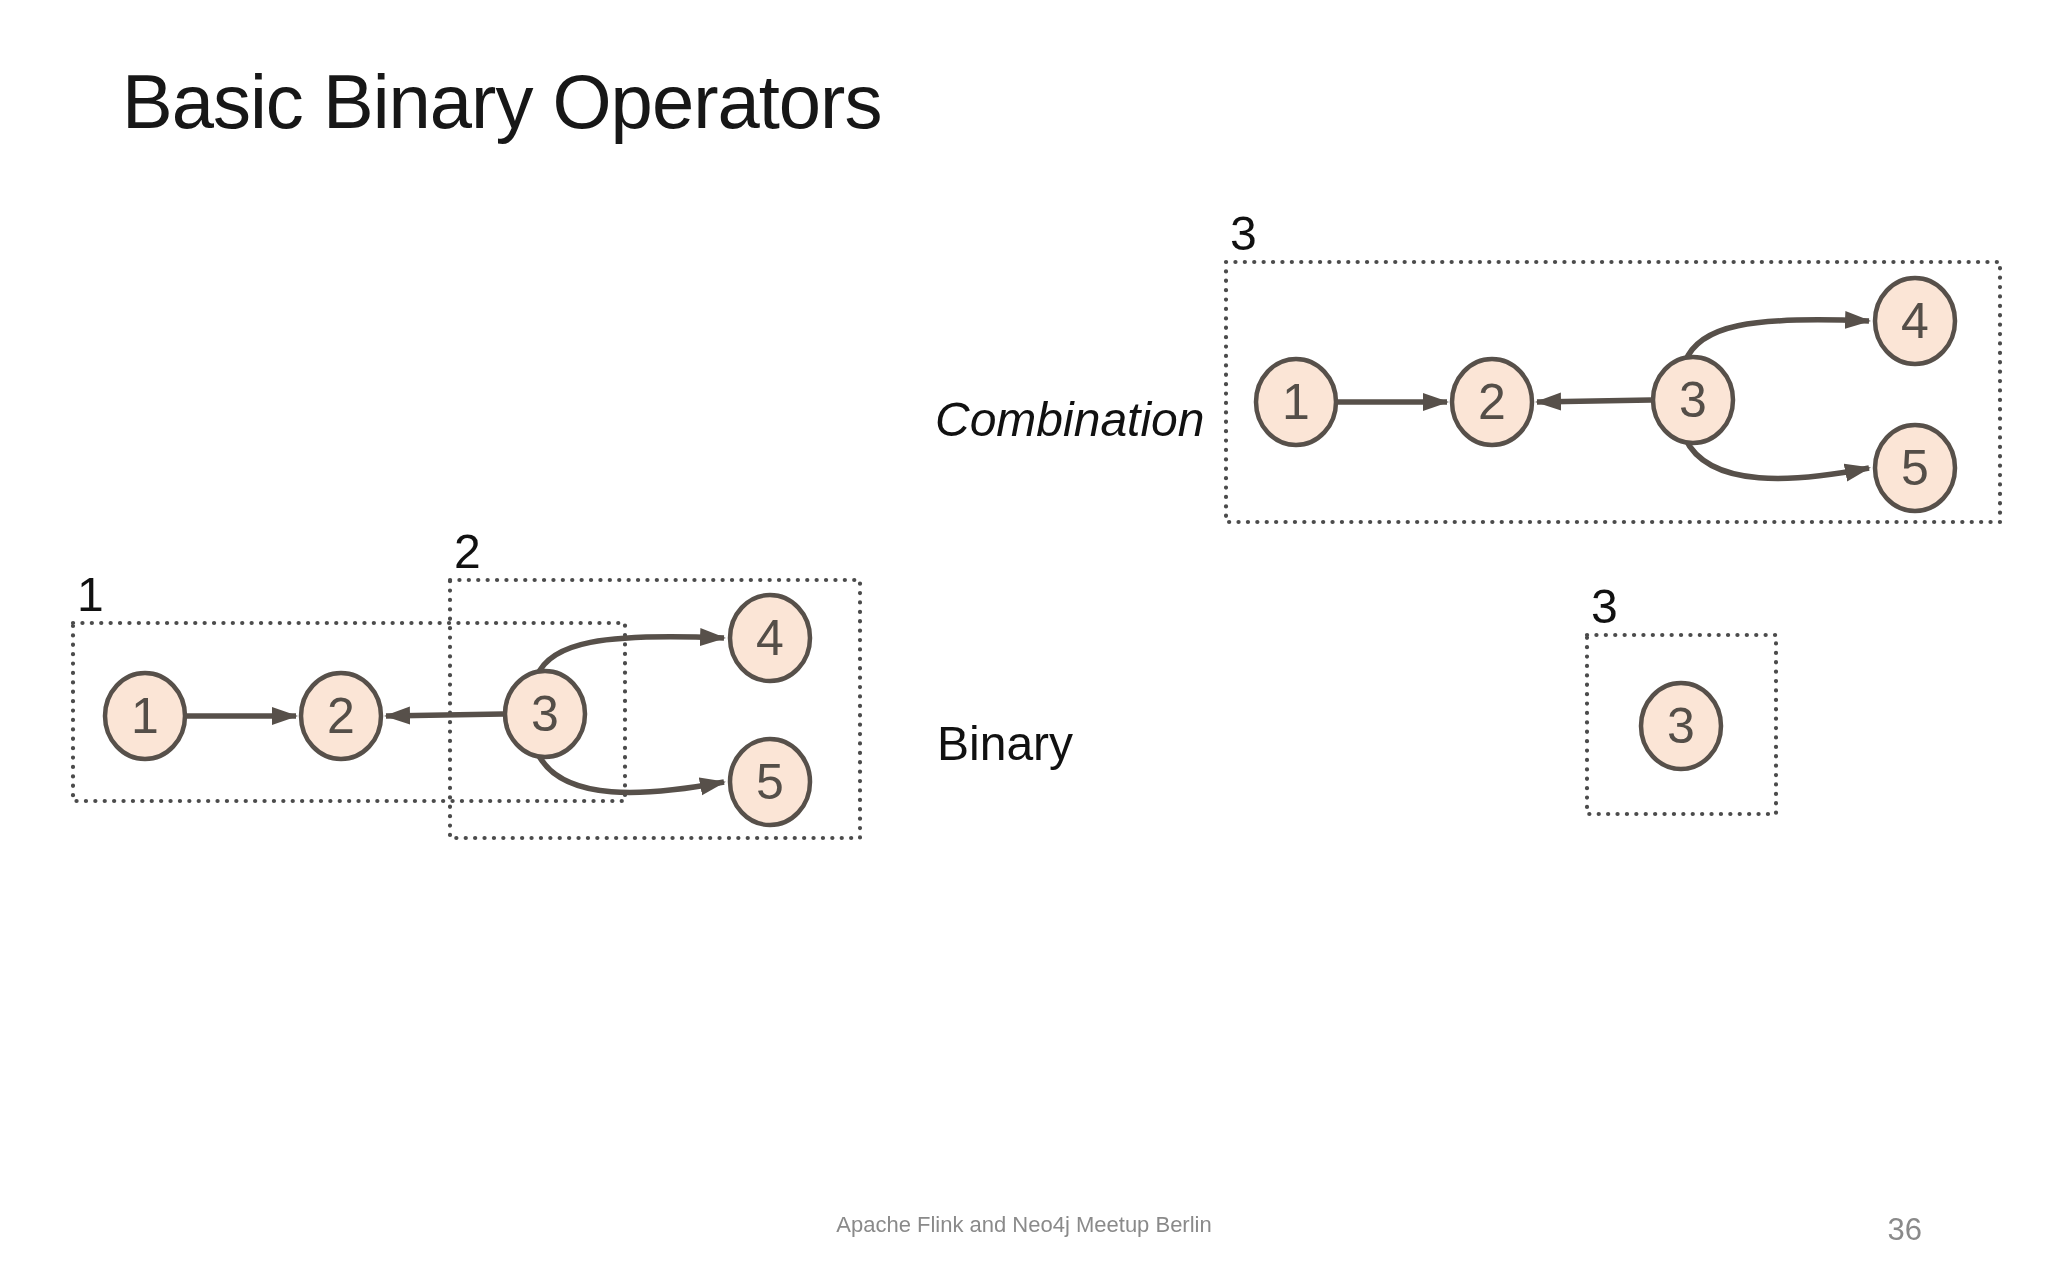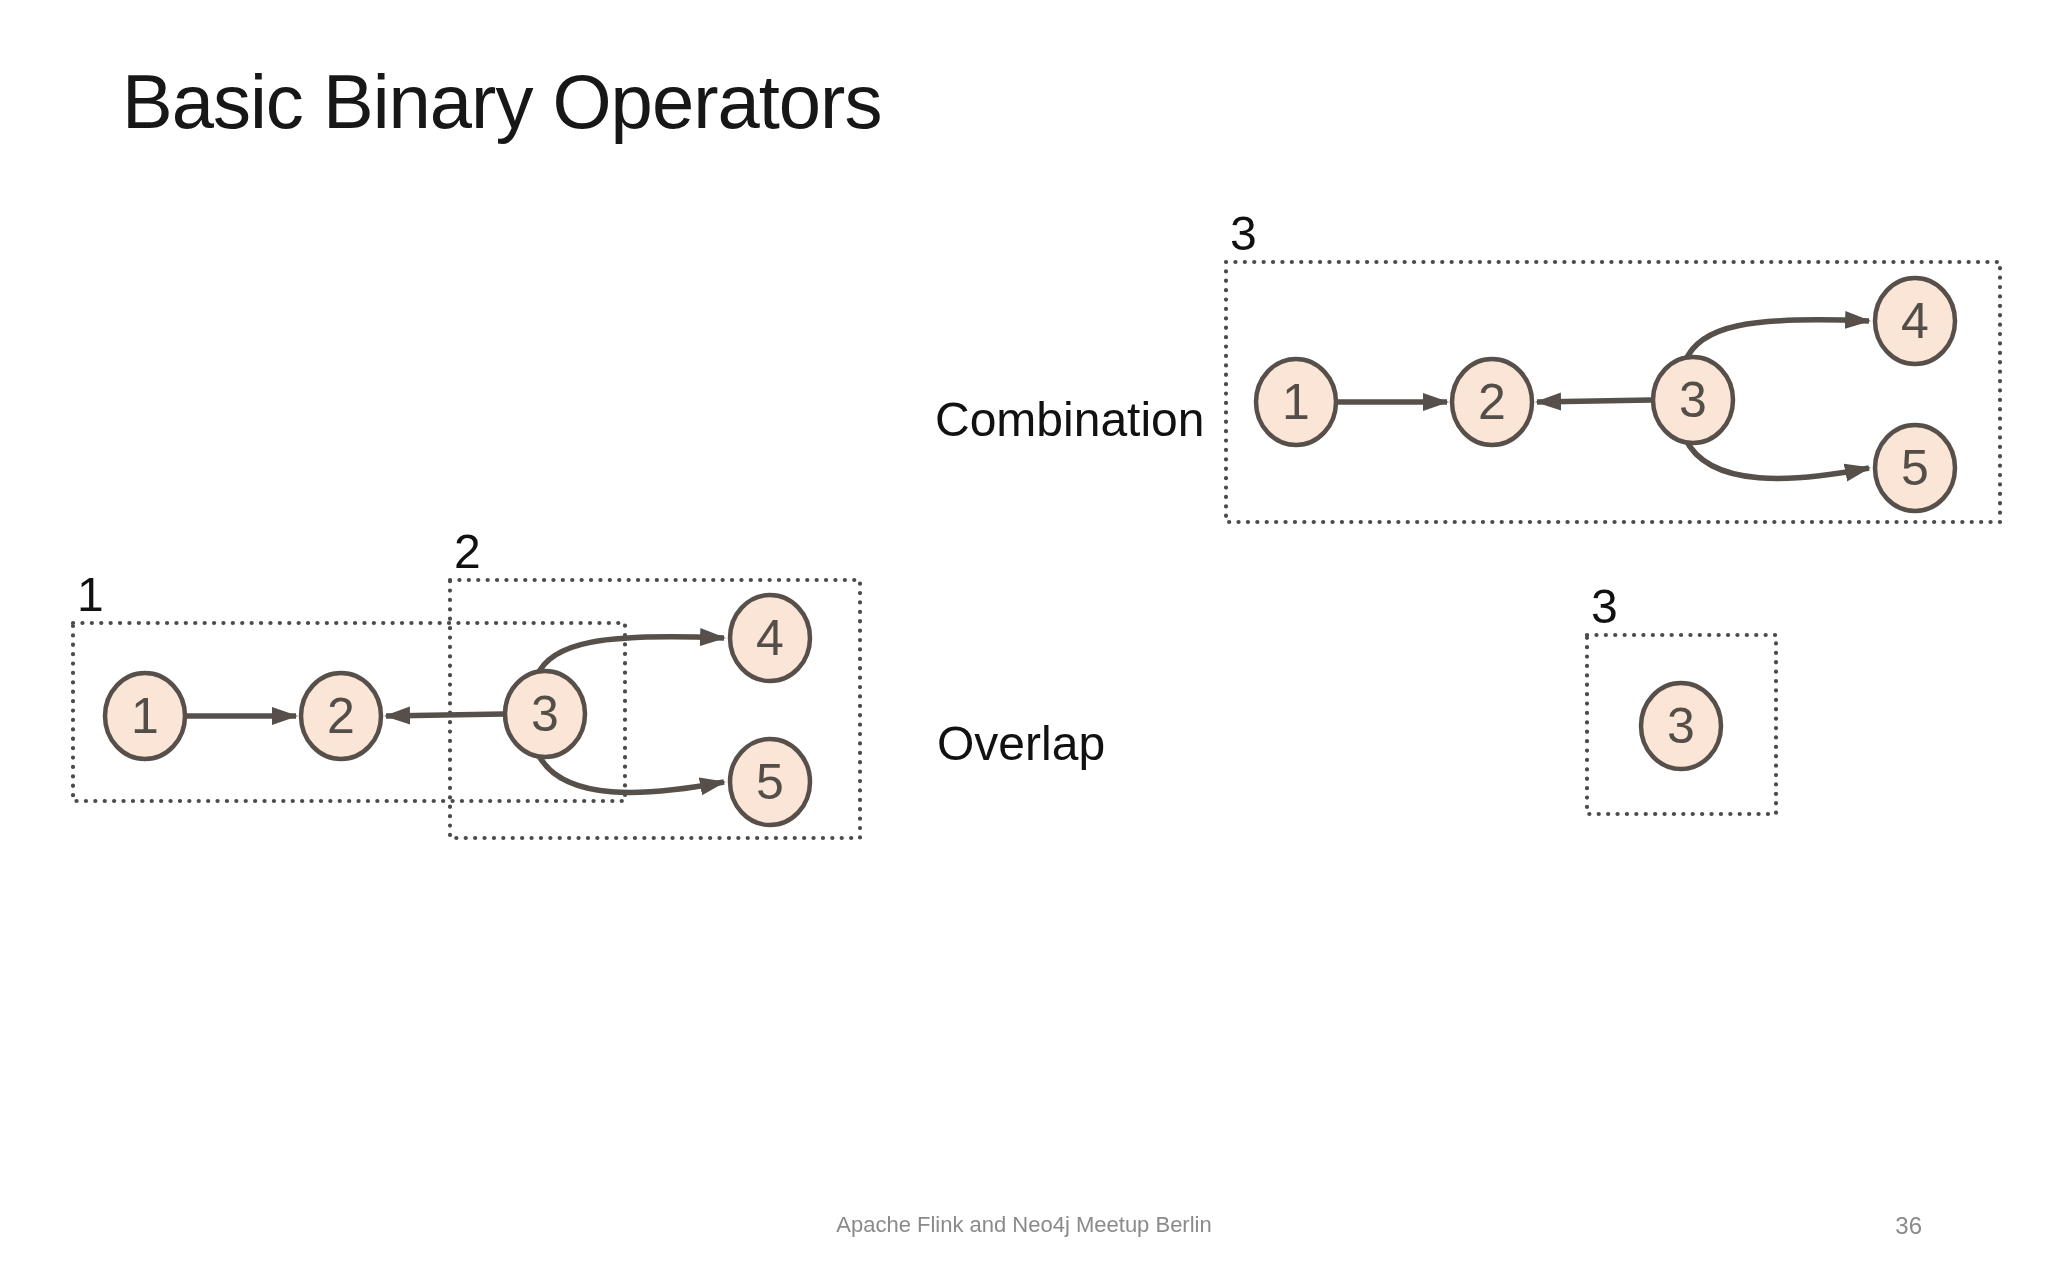--- a/index.html
+++ b/index.html
@@ -25,21 +25,21 @@
     letter-spacing: -1px;
     color: #171717;
     white-space: nowrap;
   }
   .op-label {
     position: absolute;
     font-size: 48px;
     color: #111111;
     white-space: nowrap;
   }
-  .op-label.combination { left: 935px; top: 392px; }
+  .op-label.combination { left: 935px; top: 392px; font-style: italic; }
   .op-label.overlap     { left: 937px; top: 716px; }
   .diagram-svg {
     position: absolute;
     left: 0; top: 0;
     width: 2048px;
     height: 1280px;
   }
   .diagram-svg text {
     font-family: "Liberation Sans", sans-serif;
   }
@@ -49,34 +49,34 @@
     top: 1212px;
     width: 100%;
     text-align: center;
     font-size: 22px;
     color: #8a8a8a;
   }
   .page-number {
     position: absolute;
     right: 126px;
     top: 1212px;
-    font-size: 24px;
+    font-size: 31px;
     color: #8a8a8a;
   }
 </style>
 </head>
 <body>
 
 <div class="slide">
 
   <h1 class="slide-title">Basic Binary Operators</h1>
 
   <div class="op-label combination">Combination</div>
 
-  <div class="op-label overlap">Overlap</div>
+  <div class="op-label overlap">Binary</div>
 
   <svg id="diagram-svg" class="diagram-svg" viewBox="0 0 2048 1280">
       <defs>
         <marker id="arrowhead" markerUnits="userSpaceOnUse" markerWidth="27" markerHeight="20" refX="24" refY="10" orient="auto">
           <path d="M0,1 L26,10 L0,19 Z" fill="#57504a"></path>
         </marker>
       </defs>
       <g>
         <rect x="73" y="623" width="552" height="178" fill="none" stroke="#4b4b4b" stroke-width="4.2" stroke-dasharray="0.1 9.3" stroke-linecap="round"></rect>
         <text x="77" y="611" font-size="48" fill="#111111">1</text>

